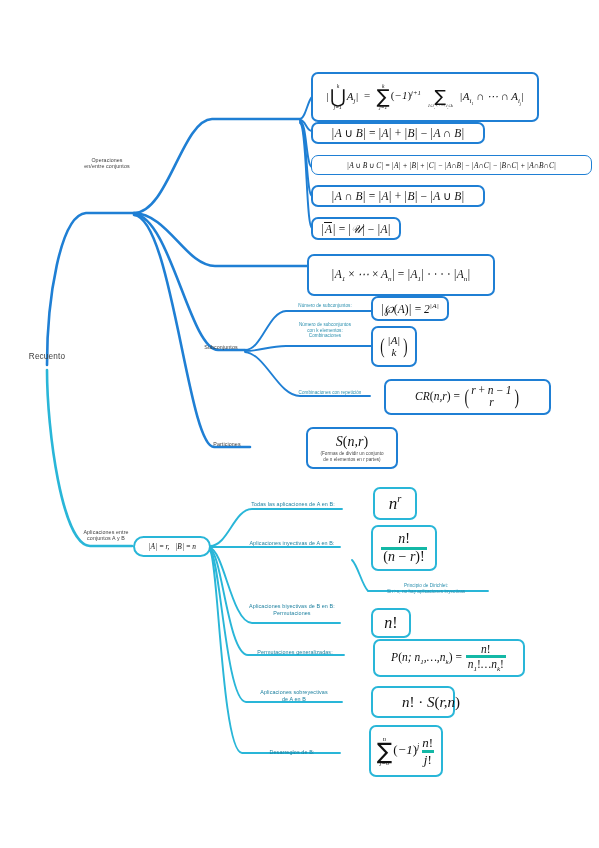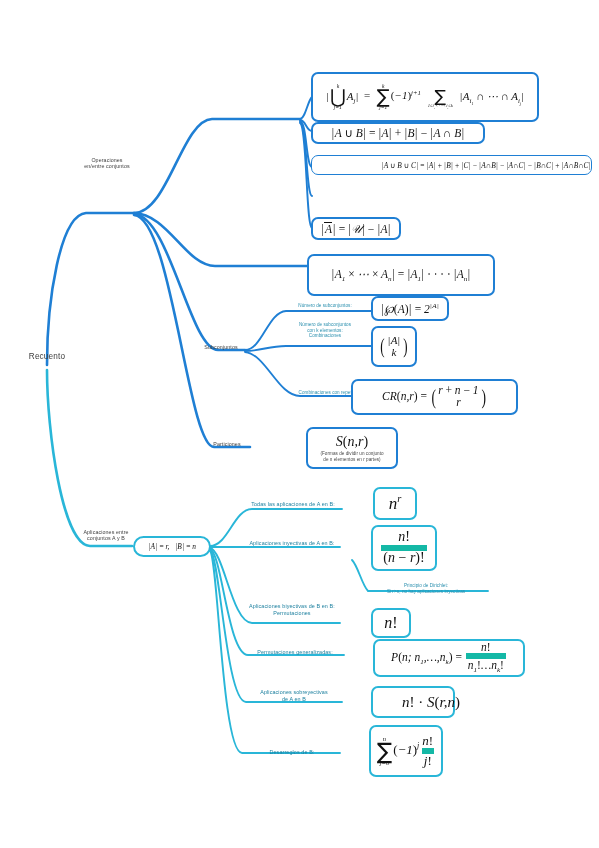--- a/index.html
+++ b/index.html
@@ -19,21 +19,21 @@
         background:#ffffff;display:flex;align-items:center;justify-content:center;
         font-family:"Liberation Serif",serif;color:#111;}
   .fbox.cy{border-color:#29b6d8;}
   .fbox.thin{border-width:1.6px;}
 
   .m{font-family:"Liberation Serif",serif;font-style:italic;}
   .up{font-style:normal;}
   .frac{display:inline-flex;flex-direction:column;align-items:center;vertical-align:middle;
         line-height:1.05;margin:0 1px;}
   .frac .num{padding:0 2px;}
-  .frac .den{padding:0 2px;border-top:6px solid #14b8a6;}
+  .frac .den{padding:0 2px;border-top:3px solid #14b8a6;}
   .binom{display:inline-flex;align-items:center;vertical-align:middle;}
   .paren{font-size:1.9em;font-family:"Liberation Serif",serif;line-height:.74;
          transform:scaleX(.62);display:inline-block;font-style:normal;}
   .stack{display:inline-flex;flex-direction:column;align-items:center;line-height:1.04;padding:0 1px;}
   .bigop{display:inline-flex;flex-direction:column;align-items:center;line-height:.95;
          vertical-align:middle;margin:0 1px;font-style:normal;}
   .bigop .gl{font-size:1.75em;line-height:.8;font-family:"DejaVu Sans",sans-serif;}
   .bigop .sup{font-size:.5em;font-style:italic;}
   .bigop .sub{font-size:.5em;font-style:italic;}
   .bigop.tight .gl{font-size:1.55em;}
@@ -109,24 +109,27 @@
           <span class="sub" style="font-size:.42em;">1≤i<sub>1</sub>&lt;⋯&lt;i<sub>j</sub>≤k</span>
         </span>
       <span style="margin-left:3px;"><span class="vb">|</span>A<sub>i<sub>1</sub></sub> <span class="up">∩</span> ⋯ <span class="up">∩</span> A<sub>i<sub>j</sub></sub><span class="vb">|</span></span>
     </span>
   </div>
 
   <div class="fbox" style="left:311px;top:122px;width:174px;height:22px;font-size:11.5px;">
     <span class="m nw"><span class="vb">|</span>A <span class="up">∪</span> B<span class="vb">|</span> <span class="up">=</span> <span class="vb">|</span>A<span class="vb">|</span> <span class="up">+</span> <span class="vb">|</span>B<span class="vb">|</span> <span class="up">−</span> <span class="vb">|</span>A <span class="up">∩</span> B<span class="vb">|</span></span>
   </div>
 
-  <div class="fbox thin" style="left:311px;top:155px;width:281px;height:20px;font-size:7.4px;justify-content:flex-end;">
+  <div class="fbox thin" style="left:311px;top:155px;width:281px;height:20px;font-size:7.4px;">
     <span class="m nw"><span class="vb">|</span>A <span class="up">∪</span> B <span class="up">∪</span> C<span class="vb">|</span> <span class="up">=</span> <span class="vb">|</span>A<span class="vb">|</span> <span class="up">+</span> <span class="vb">|</span>B<span class="vb">|</span> <span class="up">+</span> <span class="vb">|</span>C<span class="vb">|</span> <span class="up">−</span> <span class="vb">|</span>A<span class="up">∩</span>B<span class="vb">|</span> <span class="up">−</span> <span class="vb">|</span>A<span class="up">∩</span>C<span class="vb">|</span> <span class="up">−</span> <span class="vb">|</span>B<span class="up">∩</span>C<span class="vb">|</span> <span class="up">+</span> <span class="vb">|</span>A<span class="up">∩</span>B<span class="up">∩</span>C<span class="vb">|</span></span>
   </div>
 
+  <div class="fbox" style="left:311px;top:185px;width:174px;height:22px;font-size:11.5px;">
+    <span class="m nw"><span class="vb">|</span>A <span class="up">∩</span> B<span class="vb">|</span> <span class="up">=</span> <span class="vb">|</span>A<span class="vb">|</span> <span class="up">+</span> <span class="vb">|</span>B<span class="vb">|</span> <span class="up">−</span> <span class="vb">|</span>A <span class="up">∪</span> B<span class="vb">|</span></span>
+  </div>
 
   <div class="fbox" style="left:311px;top:217px;width:90px;height:23px;font-size:11.5px;">
     <span class="m nw"><span class="vb">|</span><span class="ovl">A</span><span class="vb">|</span> <span class="up">=</span> <span class="vb">|</span>𝒰<span class="vb">|</span> <span class="up">−</span> <span class="vb">|</span>A<span class="vb">|</span></span>
   </div>
 
 
   <div class="fbox" style="left:307px;top:254px;width:188px;height:42px;font-size:11.5px;">
     <span class="m nw"><span class="vb">|</span>A<sub>1</sub> <span class="up">×</span> ⋯ <span class="up">×</span> A<sub>n</sub><span class="vb">|</span> <span class="up">=</span> <span class="vb">|</span>A<sub>1</sub><span class="vb">|</span> <span class="up">⋅ ⋅ ⋅ ⋅</span> <span class="vb">|</span>A<sub>n</sub><span class="vb">|</span></span>
   </div>
 
@@ -153,21 +156,21 @@
           <span class="m"><span class="vb">|</span>A<span class="vb">|</span></span>
           <span class="m">k</span>
         </span>
         <span class="paren">)</span>
       </span>
   </div>
 
   <div class="lbl note" style="left:288px;top:390px;width:84px;">
     <span class="t2">Combinaciones con repetición</span>
   </div>
-  <div class="fbox" style="left:351px;top:379px;width:167px;height:36px;font-size:11.5px;">
+  <div class="fbox" style="left:384px;top:379px;width:167px;height:36px;font-size:11.5px;">
     <span class="m nw">CR<span class="up">(</span>n,r<span class="up">)</span> <span class="up">=</span> <span class="binom">
           <span class="paren">(</span>
           <span class="stack">
             <span class="m">r <span class="up">+</span> n <span class="up">−</span> 1</span>
             <span class="m">r</span>
           </span>
           <span class="paren">)</span>
         </span></span>
   </div>
 

